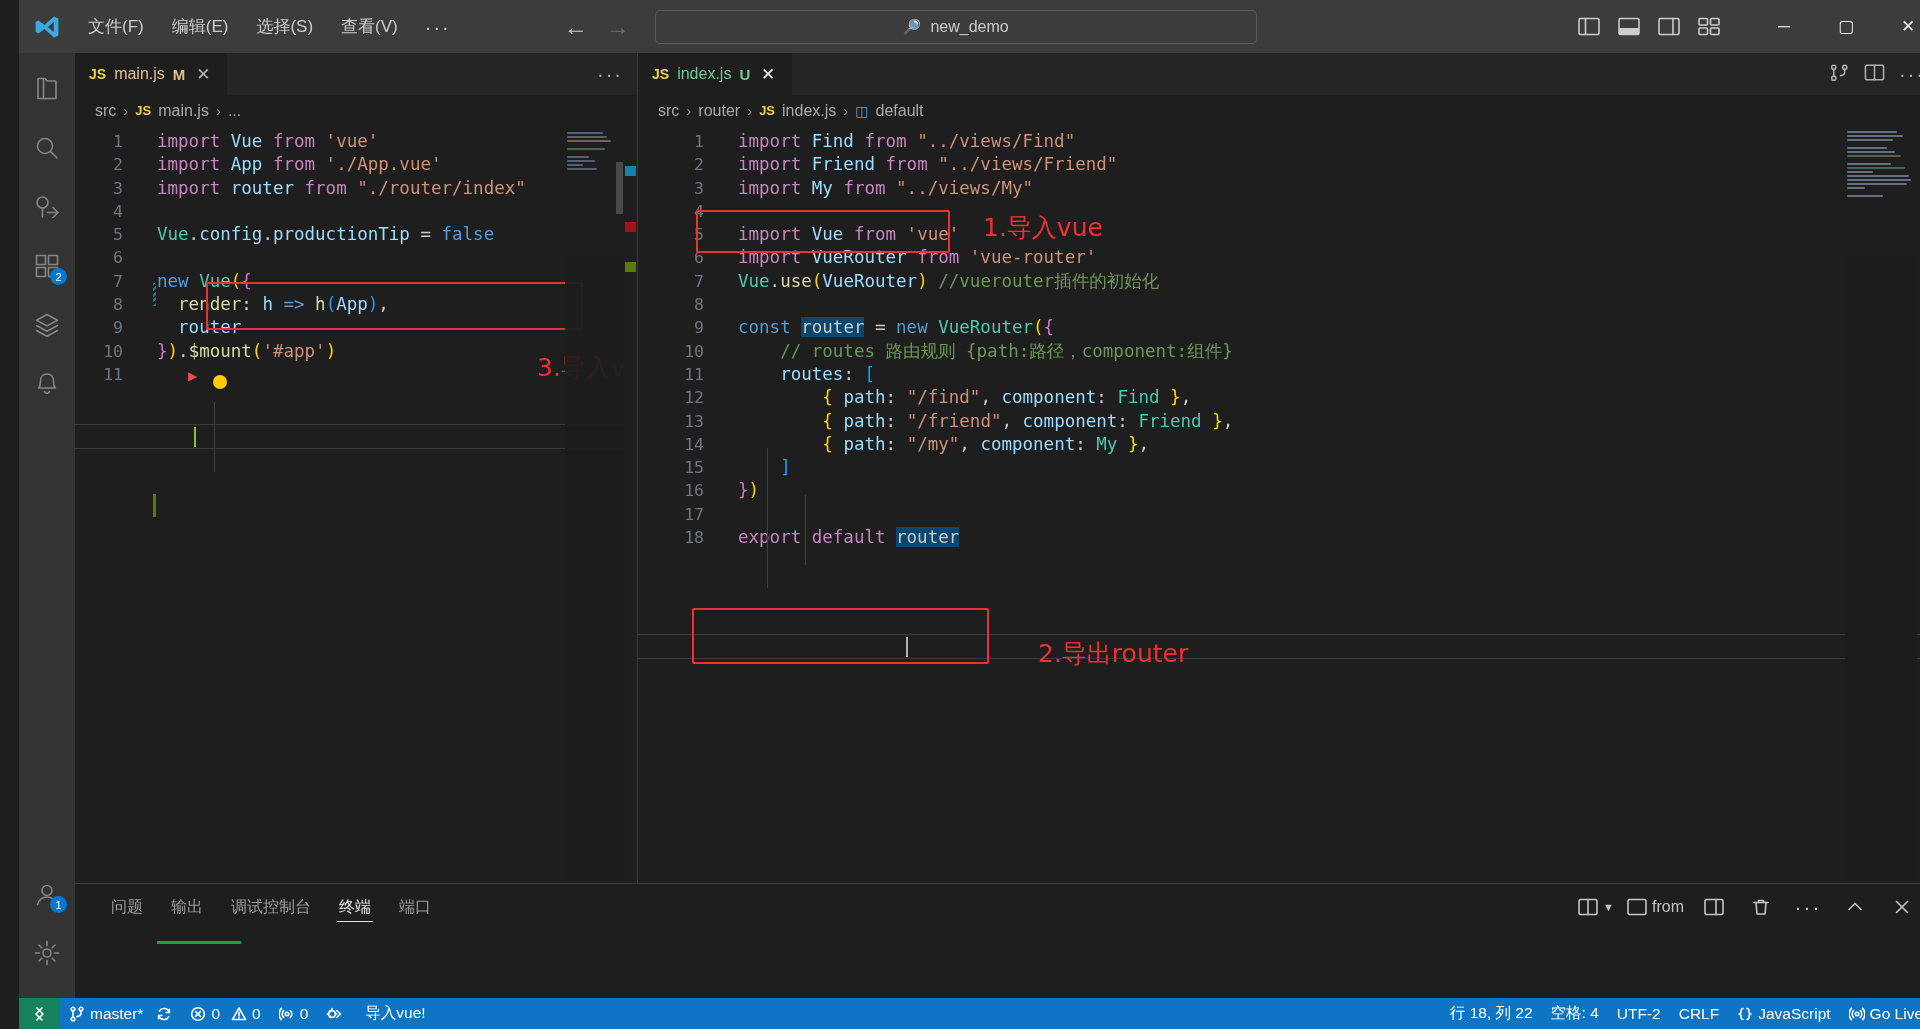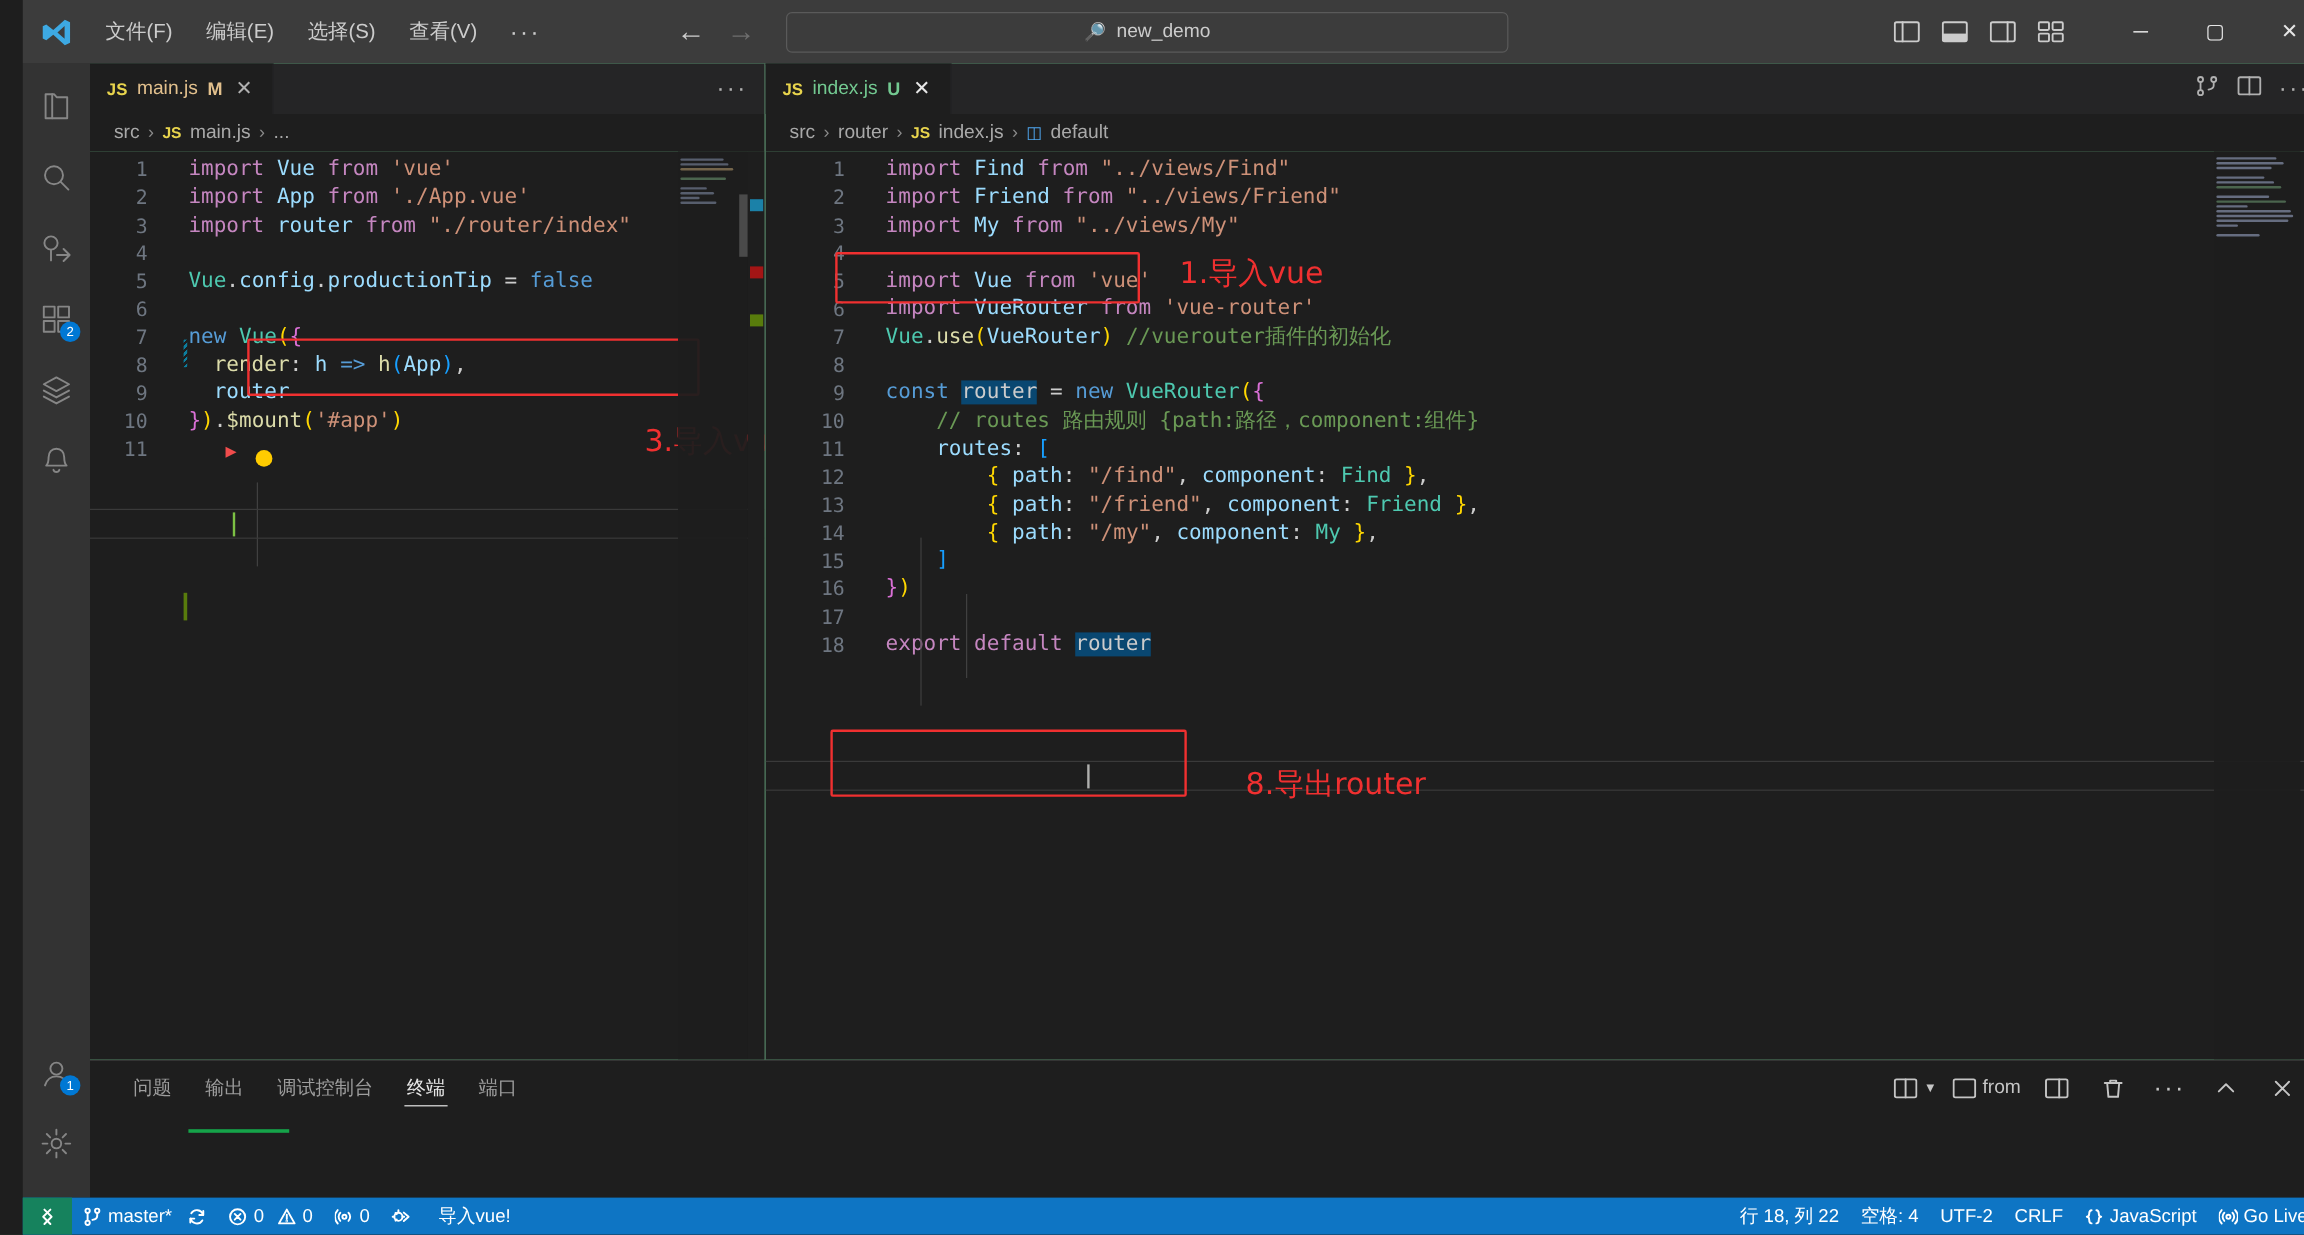--- a/index.html
+++ b/index.html
@@ -375,21 +375,21 @@
             <div class="guide" style="left:129px;top:322px;height:140px;"></div>
             <div class="guide" style="left:167px;top:369px;height:70px;"></div>
 
             <div class="curline-border" style="top:508px;"></div>
             <div class="curline-border" style="top:532px;"></div>
             <div class="cursor" style="left:268px;top:511px;height:20px;"></div>
 
             <div class="annbox" style="left:58px;top:84px;width:250px;height:39px;"></div>
             <div class="anntext" style="left:345px;top:85px;">1.导入vue</div>
             <div class="annbox" style="left:54px;top:482px;width:293px;height:52px;"></div>
-            <div class="anntext" style="left:400px;top:511px;">8.导出router</div>
+            <div class="anntext" style="left:400px;top:511px;">2.导出router</div>
 
             <div class="minimap" style="right:22px;width:72px;">
               <div class="mm-line" style="left:2px;top:5px;width:50px;background:#6b7286;"></div>
               <div class="mm-line" style="left:2px;top:9px;width:56px;background:#6b7286;"></div>
               <div class="mm-line" style="left:2px;top:13px;width:46px;background:#6b7286;"></div>
               <div class="mm-line" style="left:2px;top:21px;width:40px;background:#6b7286;"></div>
               <div class="mm-line" style="left:2px;top:25px;width:48px;background:#6b7286;"></div>
               <div class="mm-line" style="left:2px;top:29px;width:54px;background:#4e6a52;"></div>
               <div class="mm-line" style="left:2px;top:37px;width:44px;background:#6b7286;"></div>
               <div class="mm-line" style="left:2px;top:41px;width:58px;background:#4e6a52;"></div>

